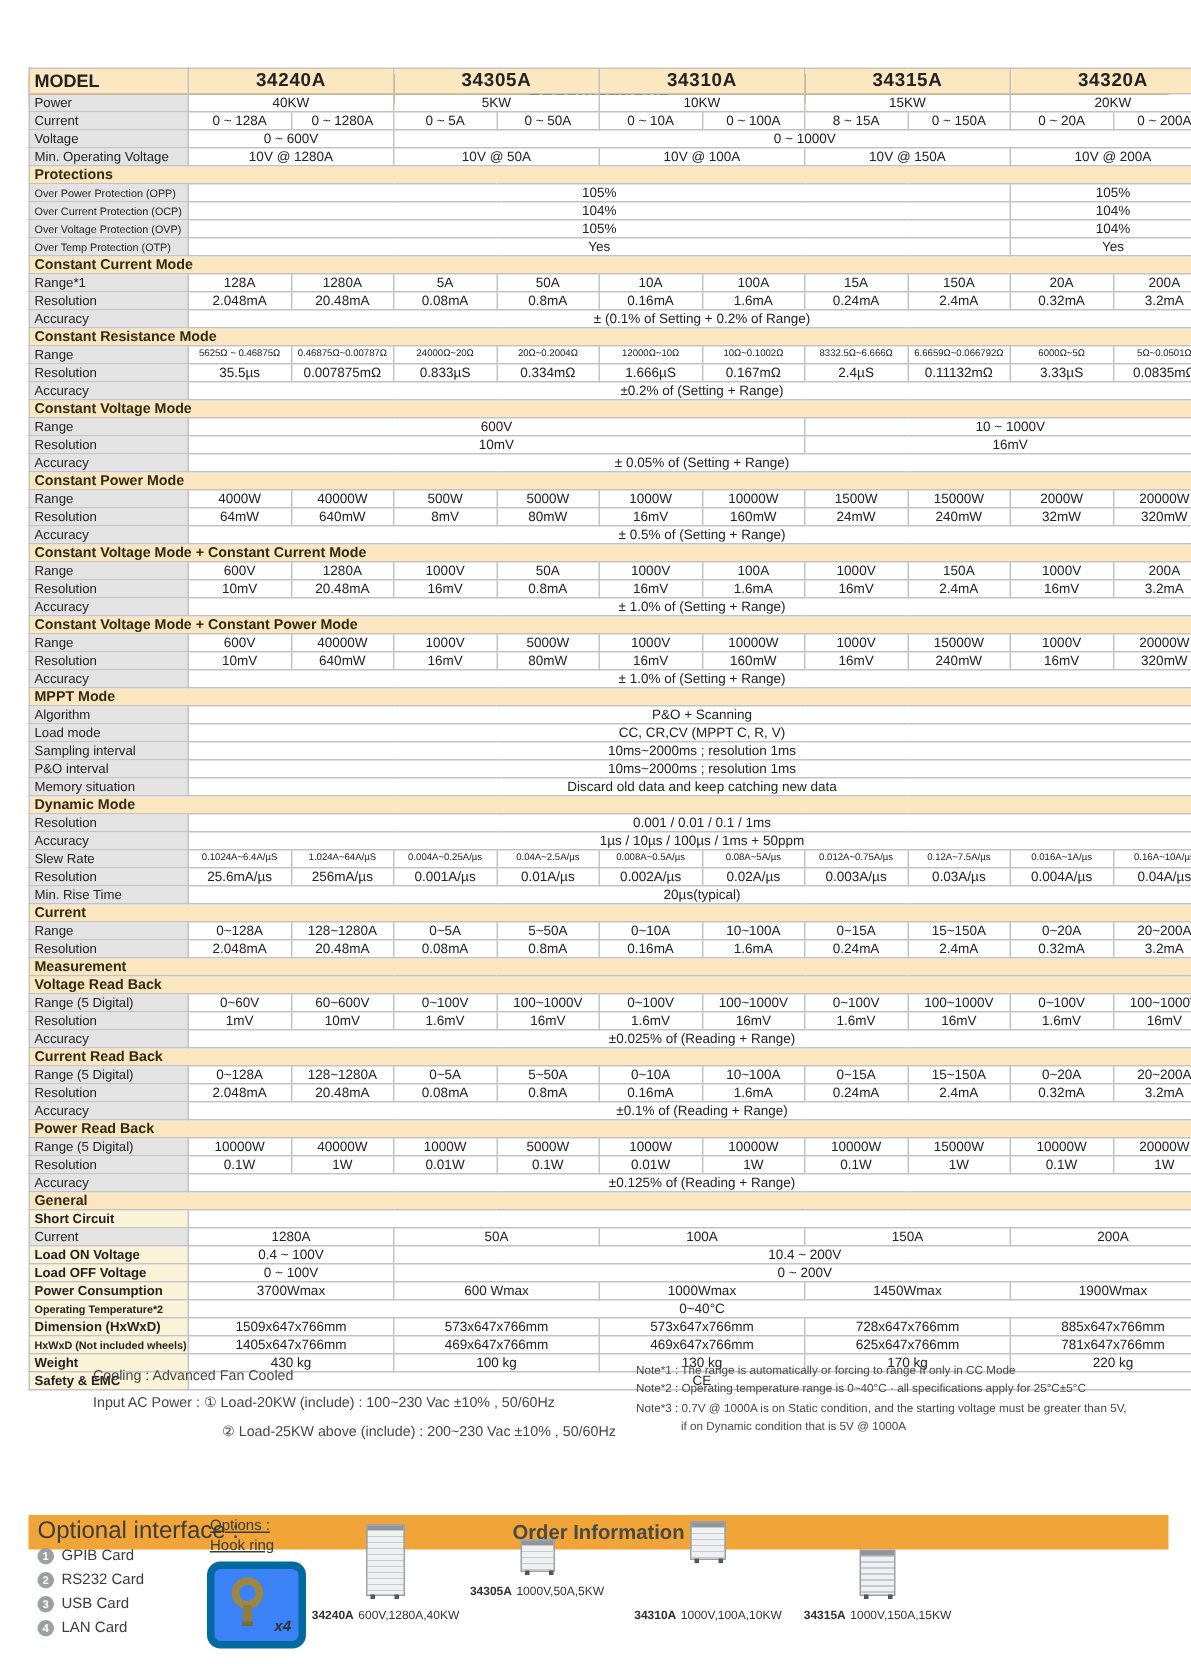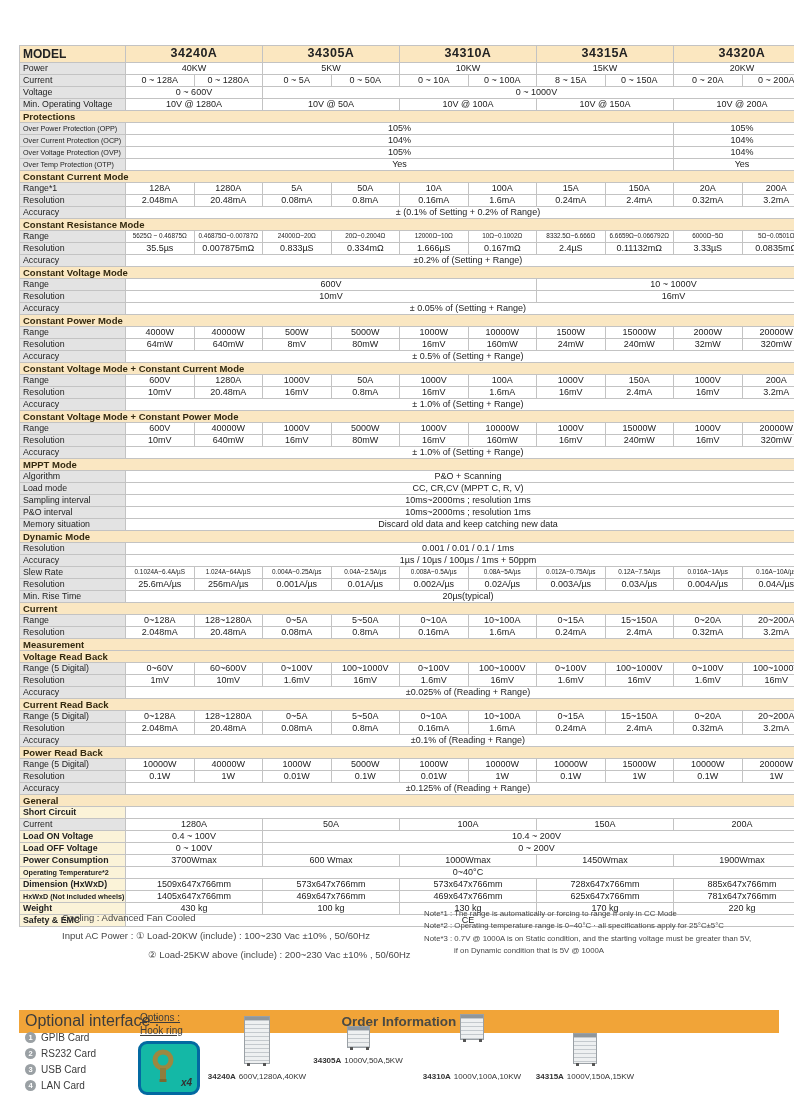--- a/index.html
+++ b/index.html
@@ -31,21 +31,21 @@
   .foot-left .fl-line{margin-bottom:7px;margin-left:32px;}
   .foot-left .indent{padding-left:86px;}
   .foot-right{position:absolute;left:424px;top:908px;width:364px;font-size:7.8px;color:#474747;line-height:1.6;}
   .foot-right .note-cont{padding-left:30px;}
   .order-area{position:absolute;left:0;top:1009px;width:794px;height:100px;}
   .opt-label{position:absolute;left:25px;top:3px;font-size:16px;color:#3c3c3c;}
   .card-list{position:absolute;left:25px;top:20px;}
   .card-item{display:flex;align-items:center;height:16px;font-size:10px;color:#3c3c3c;}
   .cnum{display:inline-flex;align-items:center;justify-content:center;width:11px;height:11px;border-radius:50%;background:#9aa0a4;color:#fff;font-size:7.5px;font-weight:bold;margin-right:5px;flex:0 0 auto;}
   .options-label{position:absolute;left:140px;top:3px;width:70px;font-size:10px;color:#3c3c3c;line-height:1.25;text-decoration:underline;}
-  .hook-box{position:absolute;left:138px;top:32px;width:56px;height:48px;background:#14b8a6;border:3px solid #0369a1;border-radius:9px;font-style:italic;}
+  .hook-box{position:absolute;left:138px;top:32px;width:56px;height:48px;background:#3b82f6;border:5px solid #0369a1;border-radius:9px;font-style:italic;}
   .hook-box svg{position:absolute;left:9px;top:5px;}
   .hook-qty{position:absolute;right:5px;bottom:4px;font-size:10px;font-weight:bold;color:#333;}
   .product{position:absolute;display:flex;flex-direction:column;align-items:center;justify-content:flex-end;height:72px;top:0;width:116px;}
   .cab{border:1px solid #9aa0a5;background:repeating-linear-gradient(180deg,#eef0f1 0px,#eef0f1 3px,#c4c9cd 3px,#c4c9cd 4px);position:relative;box-sizing:border-box;}
   .cab::before{content:"";position:absolute;left:0;top:0;right:0;height:3px;background:#8f969b;}
   .cab::after{content:"";position:absolute;left:2px;bottom:-3px;width:3px;height:3px;background:#555;box-shadow: 16px 0 0 #555;}
   .caption{margin-top:8px;font-size:8px;white-space:nowrap;color:#333;}
   .caption .mod{font-weight:bold;margin-right:3px;}
 </style>
 </head>

